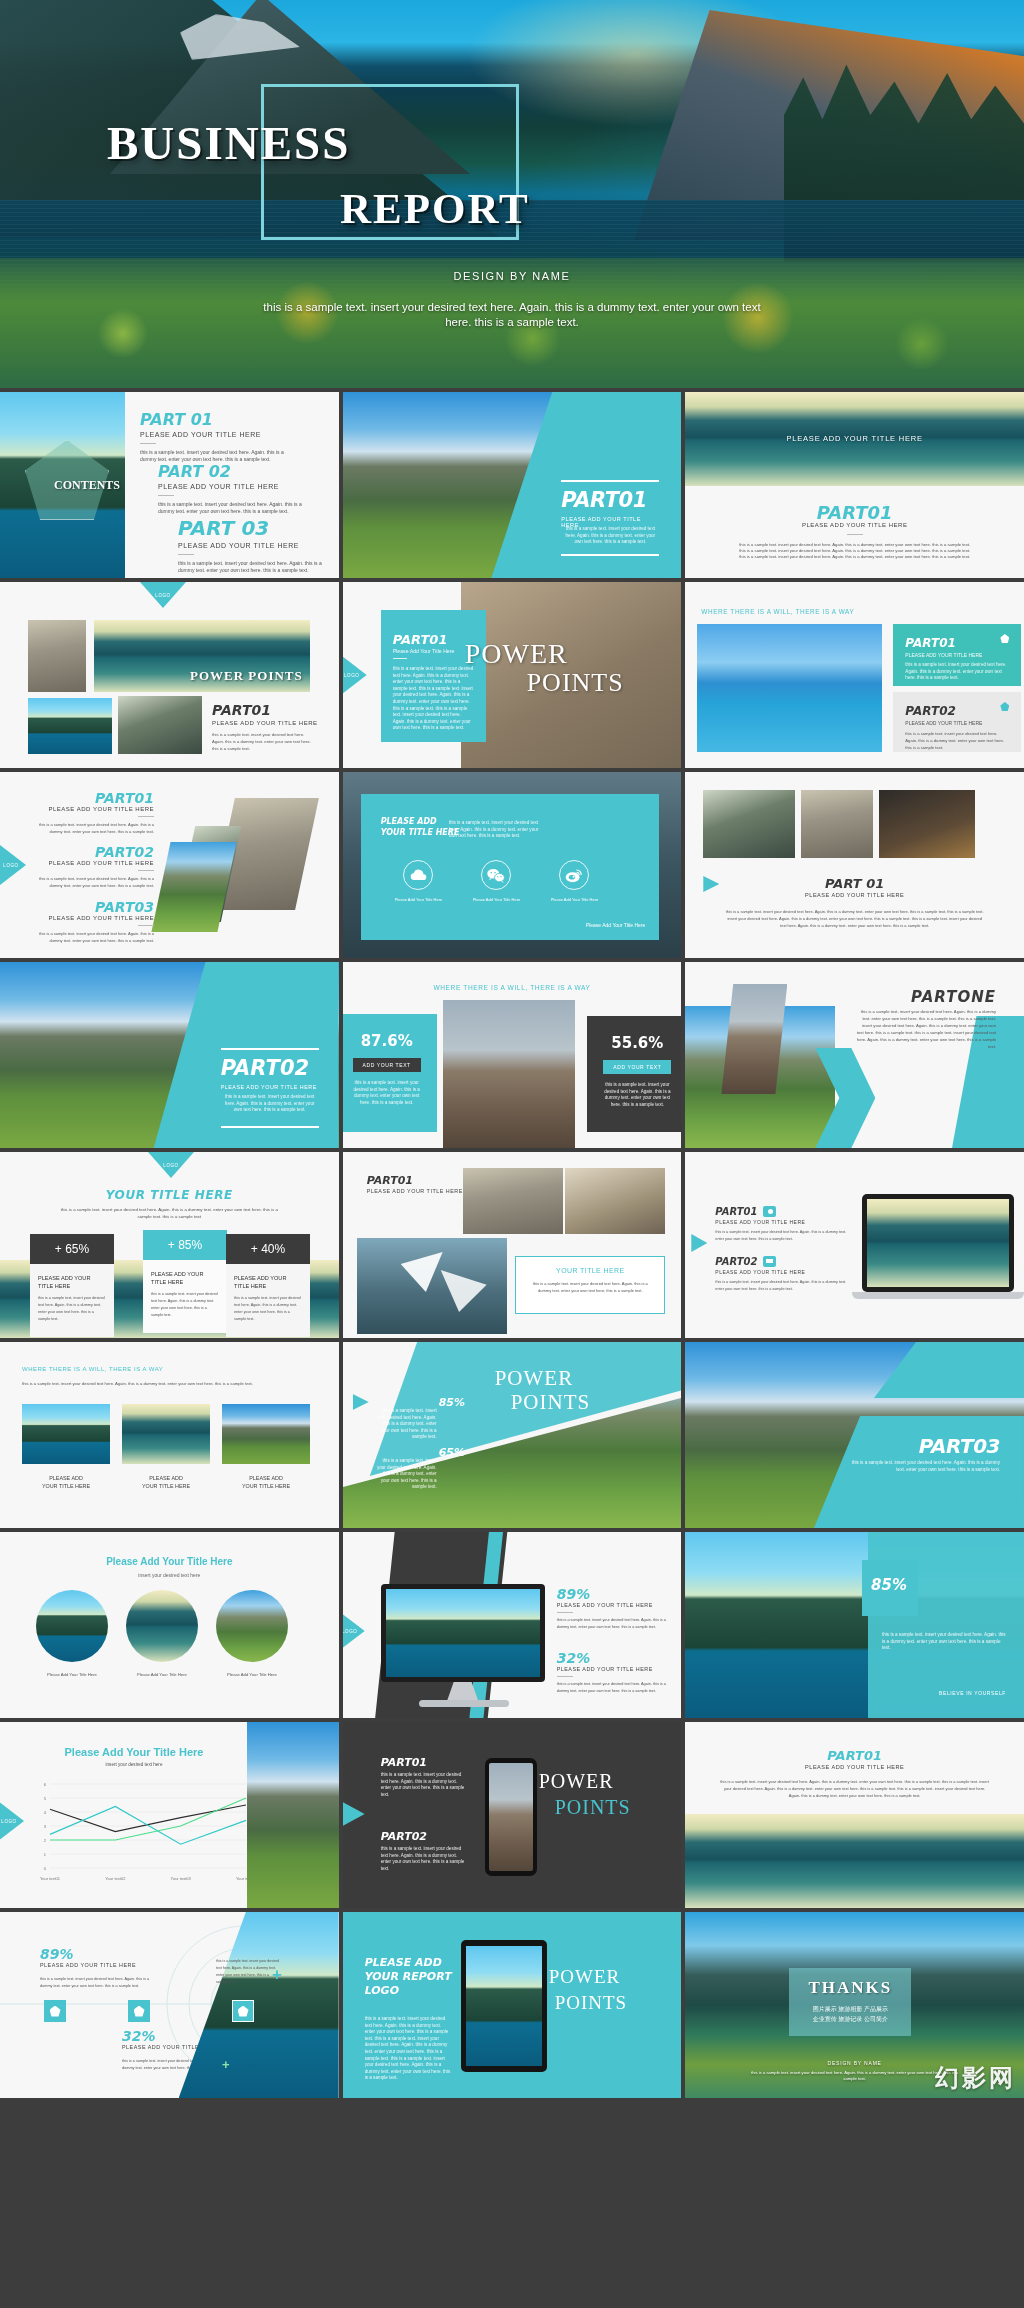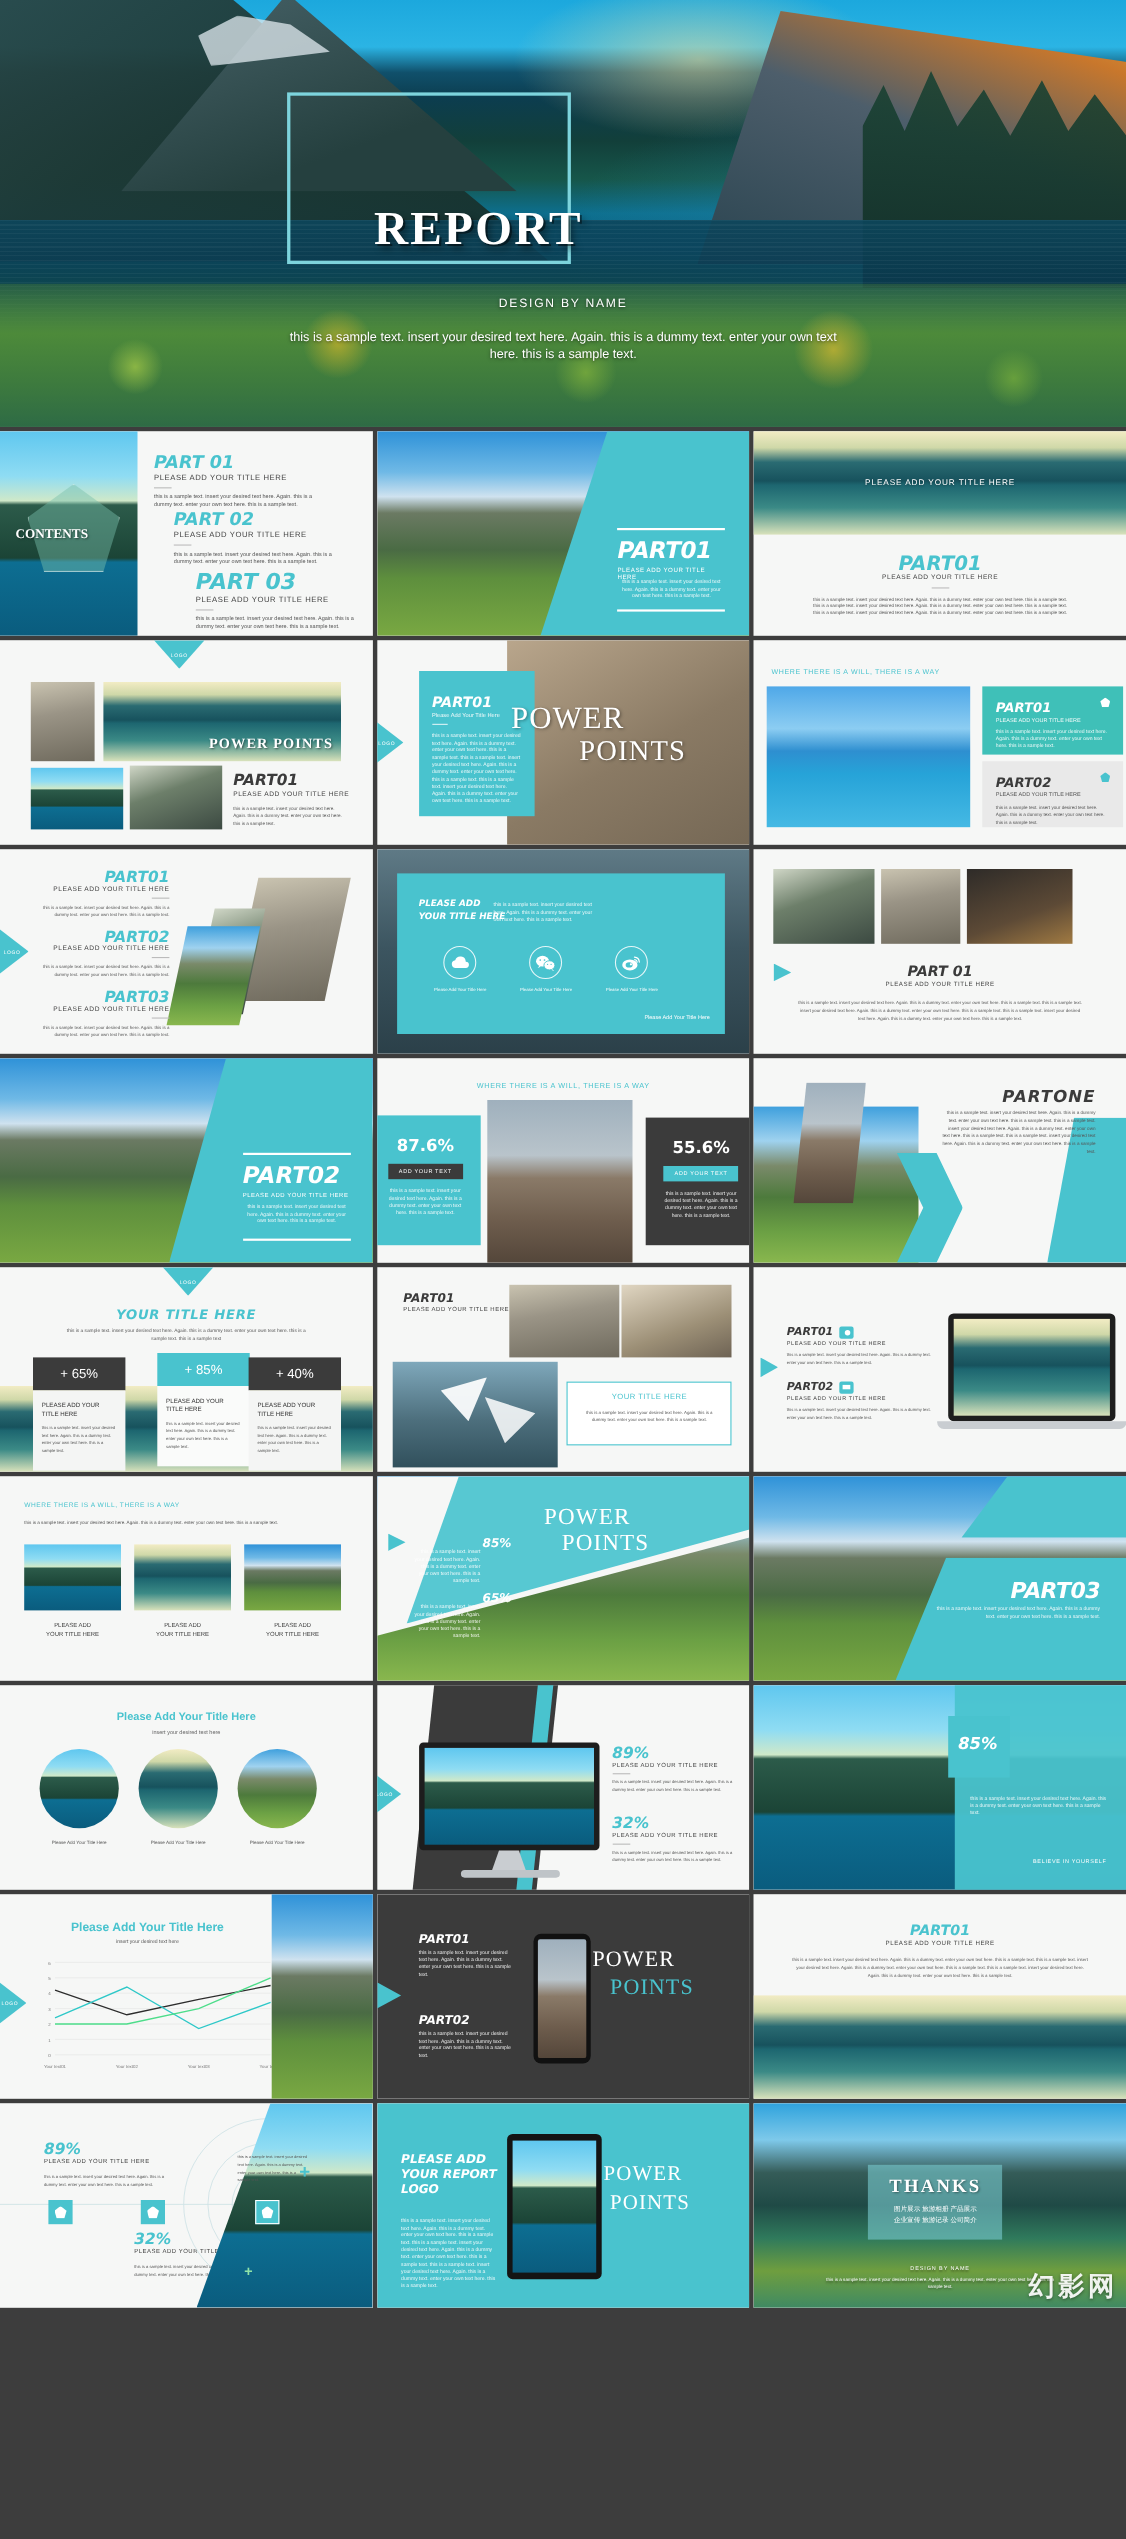--- a/index.html
+++ b/index.html
@@ -163,31 +163,32 @@
 <div class="hero">
   <div class="hero-bg"></div>
   <div class="hero-mtn-left"></div>
   <div class="hero-mtn-peak"></div>
   <div class="hero-snow"></div>
   <div class="hero-mtn-right"></div>
   <div class="hero-trees"></div>
   <div class="hero-lake"></div>
   <div class="hero-fore"></div>
   <div class="hero-frame"></div>
+  <div class="hero-title1">BUSINESS</div>
   <div class="hero-title2">REPORT</div>
   <div class="hero-design">DESIGN BY NAME</div>
   <div class="hero-sub" style="padding:0 250px;">this is a sample text. insert your desired text here. Again. this is a dummy text. enter your own text here. this is a sample text.</div>
 </div>
 
 <div class="grid">
 
   <div class="slide">
     <div class="ph pine" style="left:0;top:0;width:125px;height:186px;"></div>
     <div style="position:absolute;left:25px;top:48px;width:84px;height:80px;background:rgba(120,190,170,.45);border:1px solid rgba(255,255,255,.5);clip-path:polygon(50% 0,100% 38%,82% 100%,18% 100%,0 38%);"></div>
-    <div style="position:absolute;left:14px;top:86px;width:106px;text-align:left;color:#fff;font-family:'Liberation Serif',serif;font-weight:700;font-size:12px;text-shadow:1px 1px 2px rgba(0,0,0,.5);">CONTENTS</div>
+    <div style="position:absolute;left:14px;top:86px;width:106px;text-align:right;color:#fff;font-family:'Liberation Serif',serif;font-weight:700;font-size:12px;text-shadow:1px 1px 2px rgba(0,0,0,.5);">CONTENTS</div>
     <div style="position:absolute;left:140px;top:18px;">
       <div class="part-big ttl-teal" style="font-size:16px;">PART  01</div>
       <div class="sub-h" style="margin-top:2px;">PLEASE ADD YOUR TITLE HERE</div>
       <div class="rule" style="margin:5px 0;"></div>
       <div class="cap" style="width:160px;">this is a sample text. insert your desired text here. Again. this is a dummy text. enter your own text here. this is a sample text.</div>
     </div>
     <div style="position:absolute;left:158px;top:70px;">
       <div class="part-big ttl-teal" style="font-size:16px;">PART  02</div>
       <div class="sub-h" style="margin-top:2px;">PLEASE ADD YOUR TITLE HERE</div>
       <div class="rule" style="margin:5px 0;"></div>

